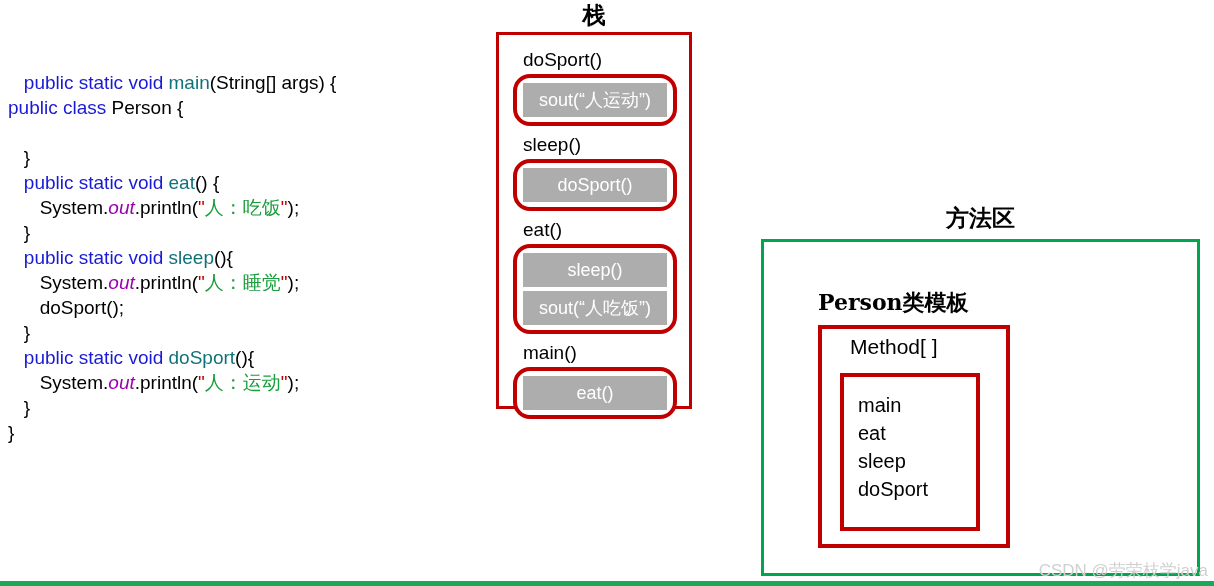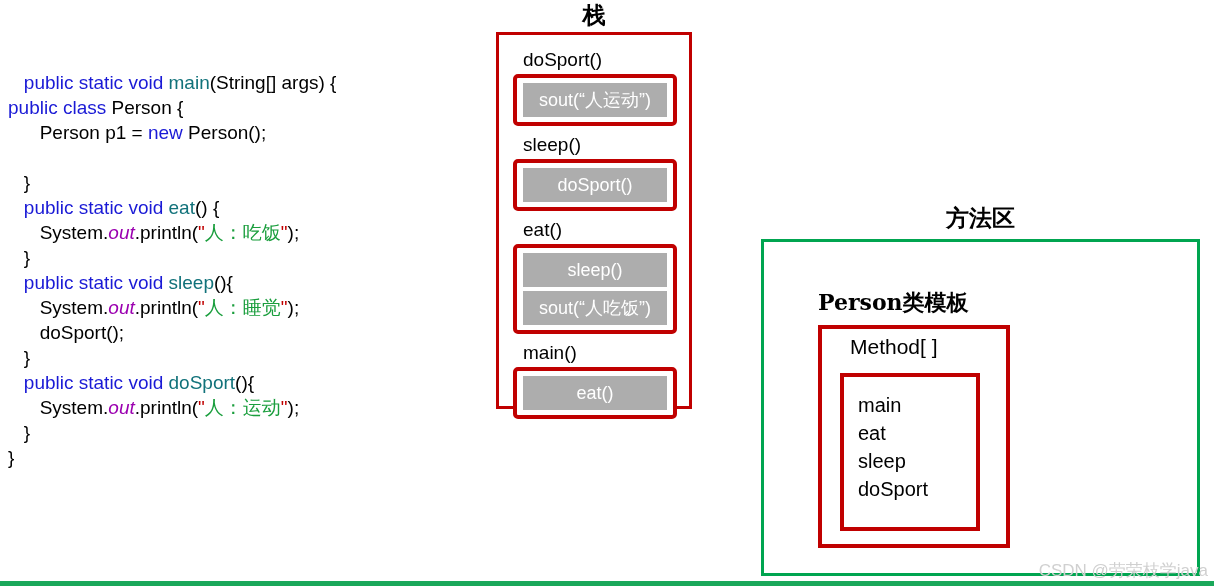--- a/index.html
+++ b/index.html
@@ -59,21 +59,21 @@
     background: #ffffff;
   }
   .frame-label {
     font-family: "Liberation Sans", sans-serif;
     font-size: 19px;
     color: #000000;
     margin-left: 24px;
   }
   .frame-group {
     border: 4px solid #c00000;
-    border-radius: 5px;
+    border-radius: 17px;
     box-sizing: border-box;
     margin: 3px 12px 0 14px;
     padding: 5px 6px;
     background: #ffffff;
   }
   .frame-cell {
     background: #adadad;
     color: #ffffff;
     font-family: "Liberation Sans", sans-serif;
     font-size: 18px;
@@ -168,21 +168,20 @@
     height: 5px;
     background: #1aa85a;
   }
 </style>
 </head>
 <body>
 
 <div id="code-panel">
     <div class="code-line"><span>   </span><span class="kw">public static void </span><span class="mth">main</span><span>(String[] args) {</span></div>
     <div class="code-line"><span class="kw">public class </span><span>Person {</span></div>
-    <div class="code-line"><span>      Person p1 = </span><span class="kw">new </span><span>Person();</span></div>
     <div class="code-line">&nbsp;</div>
     <div class="code-line"><span>   }</span></div>
     <div class="code-line"><span>   </span><span class="kw">public static void </span><span class="mth">eat</span><span>() {</span></div>
     <div class="code-line"><span>      System.</span><span class="fld">out</span><span>.println(</span><span class="quote">"</span><span class="str">人：吃饭</span><span class="quote">"</span><span>);</span></div>
     <div class="code-line"><span>   }</span></div>
     <div class="code-line"><span>   </span><span class="kw">public static void </span><span class="mth">sleep</span><span>(){</span></div>
     <div class="code-line"><span>      System.</span><span class="fld">out</span><span>.println(</span><span class="quote">"</span><span class="str">人：睡觉</span><span class="quote">"</span><span>);</span></div>
     <div class="code-line"><span>      doSport();</span></div>
     <div class="code-line"><span>   }</span></div>
     <div class="code-line"><span>   </span><span class="kw">public static void </span><span class="mth">doSport</span><span>(){</span></div>

